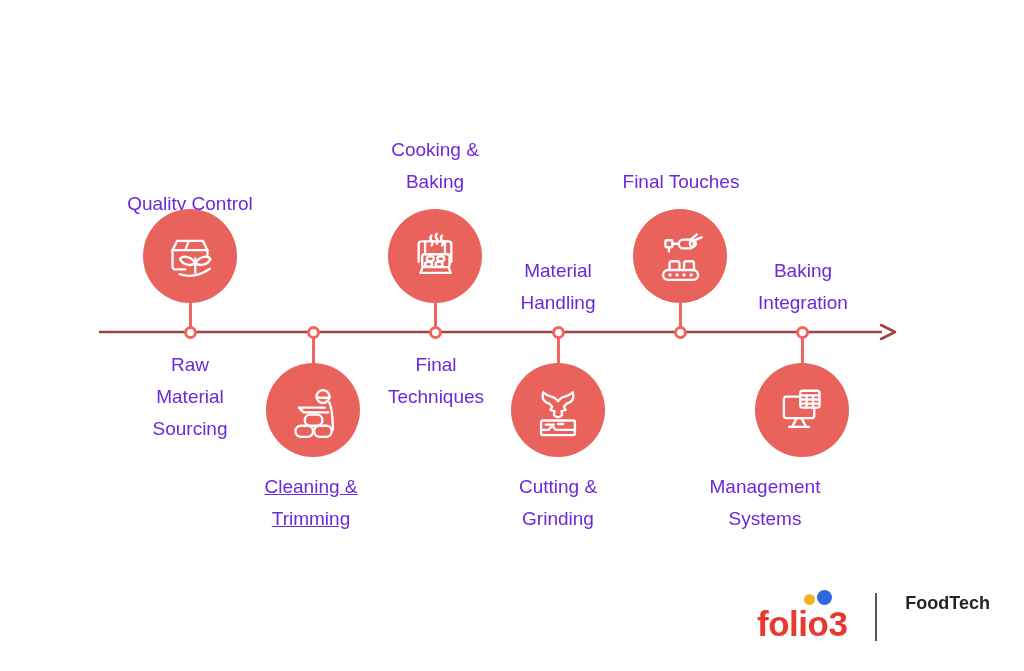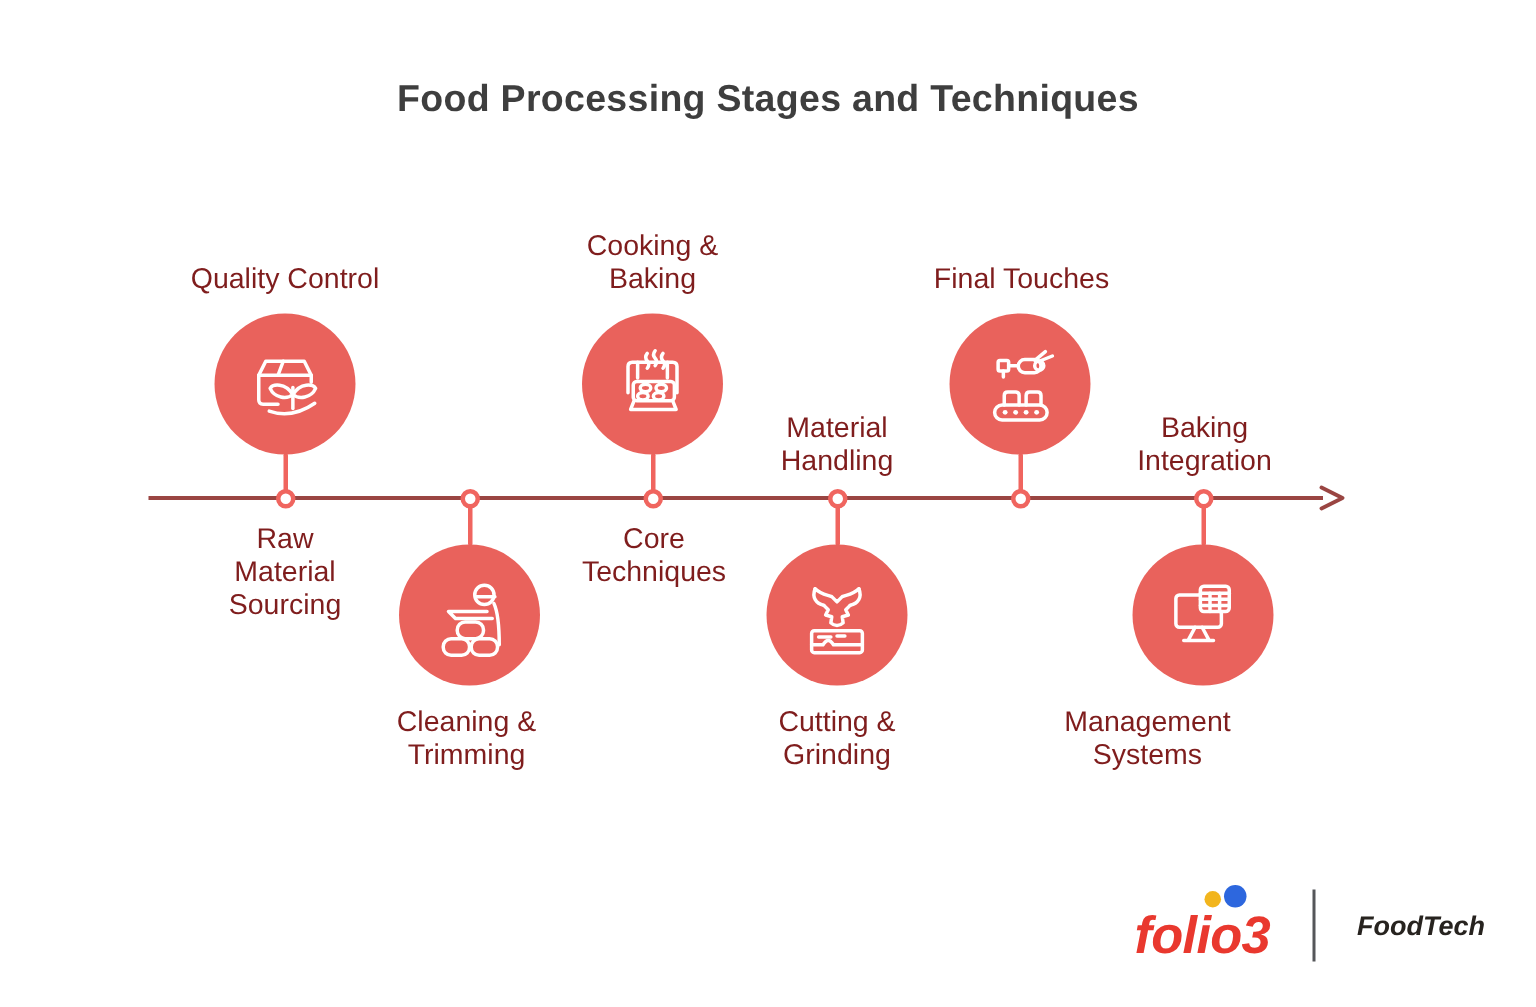--- a/index.html
+++ b/index.html
@@ -6,73 +6,72 @@
   .canvas{
     position:relative;width:1024px;height:671px;background:#ffffff;
     font-family:"Liberation Sans",sans-serif;overflow:hidden;
   }
   .title{
     position:absolute;top:52px;left:0;width:100%;text-align:center;
     font-size:25px;font-weight:bold;color:#3e3e3e;letter-spacing:.2px;
   }
   .label{
     position:absolute;transform:translateX(-50%);text-align:center;
-    font-size:19px;line-height:22px;color:#7f1d1d;white-space:pre-line;width:210px;
+    font-size:19px;line-height:32px;color:#6d28d9;white-space:pre-line;width:210px;
   }
   .circle{
     position:absolute;width:94px;height:94px;border-radius:50%;
     background:#E9625C;display:flex;align-items:center;justify-content:center;
   }
   .circle svg{width:56px;height:56px;}
   .connector{position:absolute;width:3px;background:#F0655F;border-radius:2px;}
   .node{
     position:absolute;width:7px;height:7px;border:3px solid #F0655F;
     background:#fff;border-radius:50%;
   }
   .arrow-svg{position:absolute;left:98px;top:322px;}
   .logo{
-    position:absolute;right:34px;bottom:30px;display:flex;align-items:center;gap:28px;font-style:italic;
+    position:absolute;right:34px;bottom:30px;display:flex;gap:28px;
   }
   .brand-wrap{position:relative;padding-top:13px;}
   .brand{
     font-size:35px;font-weight:800;color:#E9382E;line-height:1;
     letter-spacing:-.5px;display:inline-block;
   }
   .dot-yellow{position:absolute;width:11px;height:11px;border-radius:50%;background:#F2B51D;left:47px;top:1px;}
   .dot-blue{position:absolute;width:15px;height:15px;border-radius:50%;background:#2D67DE;left:60px;top:-3px;}
   .logo-divider{width:2px;height:48px;background:#55565A;}
   .division{font-size:18px;font-weight:600;color:#27231f;}
 </style>
 </head>
 <body>
 
 <div class="canvas">
 
-  <div class="title">Food Processing Stages and Techniques</div>
 
   <svg class="arrow-svg" width="804" height="20" viewBox="0 0 804 20">
     <line x1="1" y1="10" x2="784" y2="10" stroke="#9A4542" stroke-width="2.6"></line>
     <polyline points="783,3 797,10 783,17" fill="none" stroke="#9A4542" stroke-width="2.6" stroke-linecap="round" stroke-linejoin="round"></polyline>
   </svg>
 
   <div class="connector" style="left:188.5px;top:302px;height:30px;"></div>
   <div class="connector" style="left:311.5px;top:332px;height:32px;"></div>
   <div class="connector" style="left:433.5px;top:302px;height:30px;"></div>
   <div class="connector" style="left:556.5px;top:332px;height:32px;"></div>
   <div class="connector" style="left:678.5px;top:302px;height:30px;"></div>
   <div class="connector" style="left:800.5px;top:332px;height:32px;"></div>
 
   <div class="node" style="left:183.5px;top:325.5px;"></div>
   <div class="node" style="left:306.5px;top:325.5px;"></div>
   <div class="node" style="left:428.5px;top:325.5px;"></div>
   <div class="node" style="left:551.5px;top:325.5px;"></div>
   <div class="node" style="left:673.5px;top:325.5px;"></div>
   <div class="node" style="left:795.5px;top:325.5px;"></div>
 
-  <div class="label" style="left:190px;bottom:473px;">Quality Control</div>
+  <div class="label" style="left:190px;bottom:451px;">Quality Control</div>
   <div class="circle" style="left:143px;top:209px;">
     <svg viewBox="0 0 48 48" fill="none" stroke="#fff" stroke-width="2" stroke-linecap="round" stroke-linejoin="round">
       <path d="M9 19 L13 11 H35 L39 19"></path>
       <path d="M23 11 L20 19"></path>
       <path d="M9 19 H39 V23"></path>
       <path d="M9 19 V33 Q9 35.5 11.5 35.5 H20"></path>
       <path d="M28.5 26 V38"></path>
       <path d="M28.5 30 C24 23 17 24 15.5 26.5 C18 32 25 33 28.5 30 Z"></path>
       <path d="M28.5 30 C33 23 40 24 41.5 26.5 C39 32 32 33 28.5 30 Z"></path>
       <path d="M15 39.5 Q28 44 41 35"></path>
@@ -86,41 +85,41 @@
     <svg viewBox="0 0 48 48" fill="none" stroke="#fff" stroke-width="2" stroke-linecap="round" stroke-linejoin="round">
       <circle cx="32.5" cy="12.5" r="5.5"></circle>
       <path d="M27.5 13.5 H38.5"></path>
       <path d="M38 17.5 C40.5 23 41 30 41 41"></path>
       <path d="M12 22 H34 M16 26 H37 M12 22 L16 26"></path>
       <rect x="17" y="28" width="15" height="9.5" rx="4.5"></rect>
       <rect x="9" y="37.5" width="15" height="9.5" rx="4.5"></rect>
       <rect x="25" y="37.5" width="15" height="9.5" rx="4.5"></rect>
     </svg>
   </div>
-  <div class="label" style="left:311px;top:471px;">Cleaning &amp;
+  <div class="label" style="left:311px;top:471px;text-decoration:underline;">Cleaning &amp;
 Trimming</div>
 
   <div class="label" style="left:435px;bottom:473px;">Cooking &amp;
 Baking</div>
   <div class="circle" style="left:388px;top:209px;">
     <svg viewBox="0 0 48 48" fill="none" stroke="#fff" stroke-width="2" stroke-linecap="round" stroke-linejoin="round">
       <path d="M10 29 V14 Q10 11.5 12.5 11.5 H35.5 Q38 11.5 38 14 V29"></path>
       <path d="M15.5 11.5 V20.5 M32.5 11.5 V20.5"></path>
       <path d="M21 6.5 q-1.8 2.3 0 4.3 q1.8 2 0 4.2"></path>
       <path d="M25.5 5 q-1.8 2.3 0 4.3 q1.8 2 0 4.2"></path>
       <path d="M30 6.5 q-1.8 2.3 0 4.3 q1.8 2 0 4.2"></path>
       <rect x="13" y="22.5" width="23.5" height="11" rx="2"></rect>
       <ellipse cx="20" cy="26.3" rx="3" ry="2.1"></ellipse>
       <ellipse cx="29" cy="26.3" rx="3" ry="2.1"></ellipse>
       <ellipse cx="18.5" cy="31" rx="3" ry="2.1"></ellipse>
       <ellipse cx="27.5" cy="31" rx="3" ry="2.1"></ellipse>
       <path d="M13.5 33.5 L11.5 38.5 H37.5 L35.5 33.5"></path>
     </svg>
   </div>
-  <div class="label" style="left:436px;top:349px;">Core
+  <div class="label" style="left:436px;top:349px;">Final
 Techniques</div>
 
   <div class="label" style="left:558px;bottom:352px;">Material
 Handling</div>
   <div class="circle" style="left:511px;top:363px;">
     <svg viewBox="0 0 48 48" fill="none" stroke="#fff" stroke-width="2" stroke-linecap="round" stroke-linejoin="round">
       <path d="M11.5 9 C9.5 14 12 17.5 16.5 18.5"></path>
       <path d="M36.5 9 C38.5 14 36 17.5 31.5 18.5"></path>
       <path d="M11.5 9 C15 12.5 19 12.5 21 13.5 L24 16.5 L27 13.5 C29 12.5 33 12.5 36.5 9"></path>
       <path d="M16.5 18.5 L19 21 L17.5 24 L21 25 L20.5 28.5 C22.5 30.5 25.5 30.5 27.5 28.5 L27 25 L30.5 24 L29 21 L31.5 18.5"></path>

